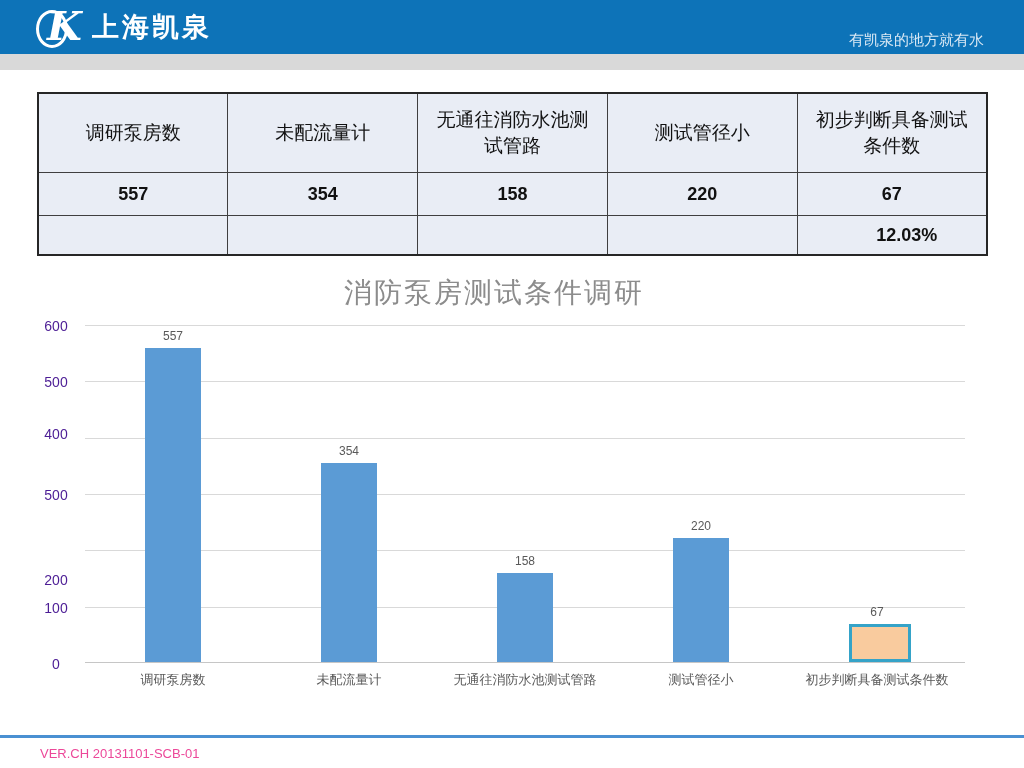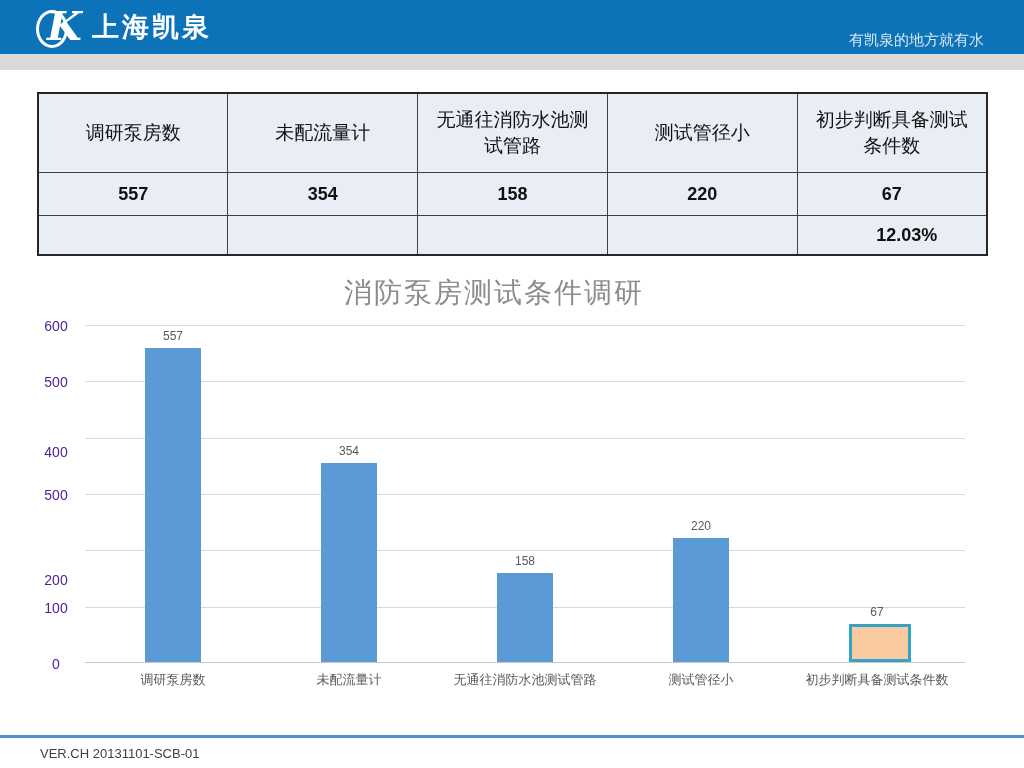--- a/index.html
+++ b/index.html
@@ -61,21 +61,21 @@
     font-size:12px; color:#595959;
   }
   .cat-label {
     position:absolute; top:346px; width:176px; text-align:center;
     font-size:13px; color:#595959;
     font-family:"Liberation Serif","DejaVu Serif",serif;
   }
 
   
   .footer-line { position:absolute; top:735px; left:0; width:1024px; height:3px; background:#4a90d2; }
-  .footer-text { position:absolute; top:746px; left:40px; font-size:13px; color:#404040; }
+  .footer-text { position:absolute; top:746px; left:40px; font-size:13px; color:#ec4899; }
 </style>
 </head>
 <body>
 
 <div class="slide">
 
   <div class="topbar">
     <div class="logo">
       <span class="logo-mark">
         <span class="logo-ellipse"></span>
@@ -117,21 +117,21 @@
   <div class="plot">
       <div class="gridline base" style="top: 337px;"></div>
       <div class="ytick" style="top: 331px;">0</div>
       <div class="gridline" style="top: 281.667px;"></div>
       <div class="ytick" style="top: 274.667px;">100</div>
       <div class="gridline" style="top: 225.333px;"></div>
       <div class="ytick" style="top: 219px; margin-top: 28px;">200</div>
       <div class="gridline" style="top: 169px;"></div>
       <div class="ytick" style="top: 162px;">500</div>
       <div class="gridline" style="top: 112.667px;"></div>
-      <div class="ytick" style="top: 119px;">400</div>
+      <div class="ytick" style="top: 101px;">400</div>
       <div class="gridline" style="top: 56.3333px;"></div>
       <div class="ytick" style="top: 49.3333px;">500</div>
       <div class="gridline" style="top: 0px;"></div>
       <div class="ytick" style="top: -7px;">600</div>
       <div class="bar" style="left: 60px; width: 56px; height: 314px; background: rgb(91, 155, 213);"></div>
       <div class="bar-label" style="left: 48px; top: 4px;">557</div>
       <div class="cat-label" style="left: 0px;">调研泵房数</div>
       <div class="bar" style="left: 236px; width: 56px; height: 199px; background: rgb(91, 155, 213);"></div>
       <div class="bar-label" style="left: 224px; top: 119px;">354</div>
       <div class="cat-label" style="left: 176px;">未配流量计</div>

